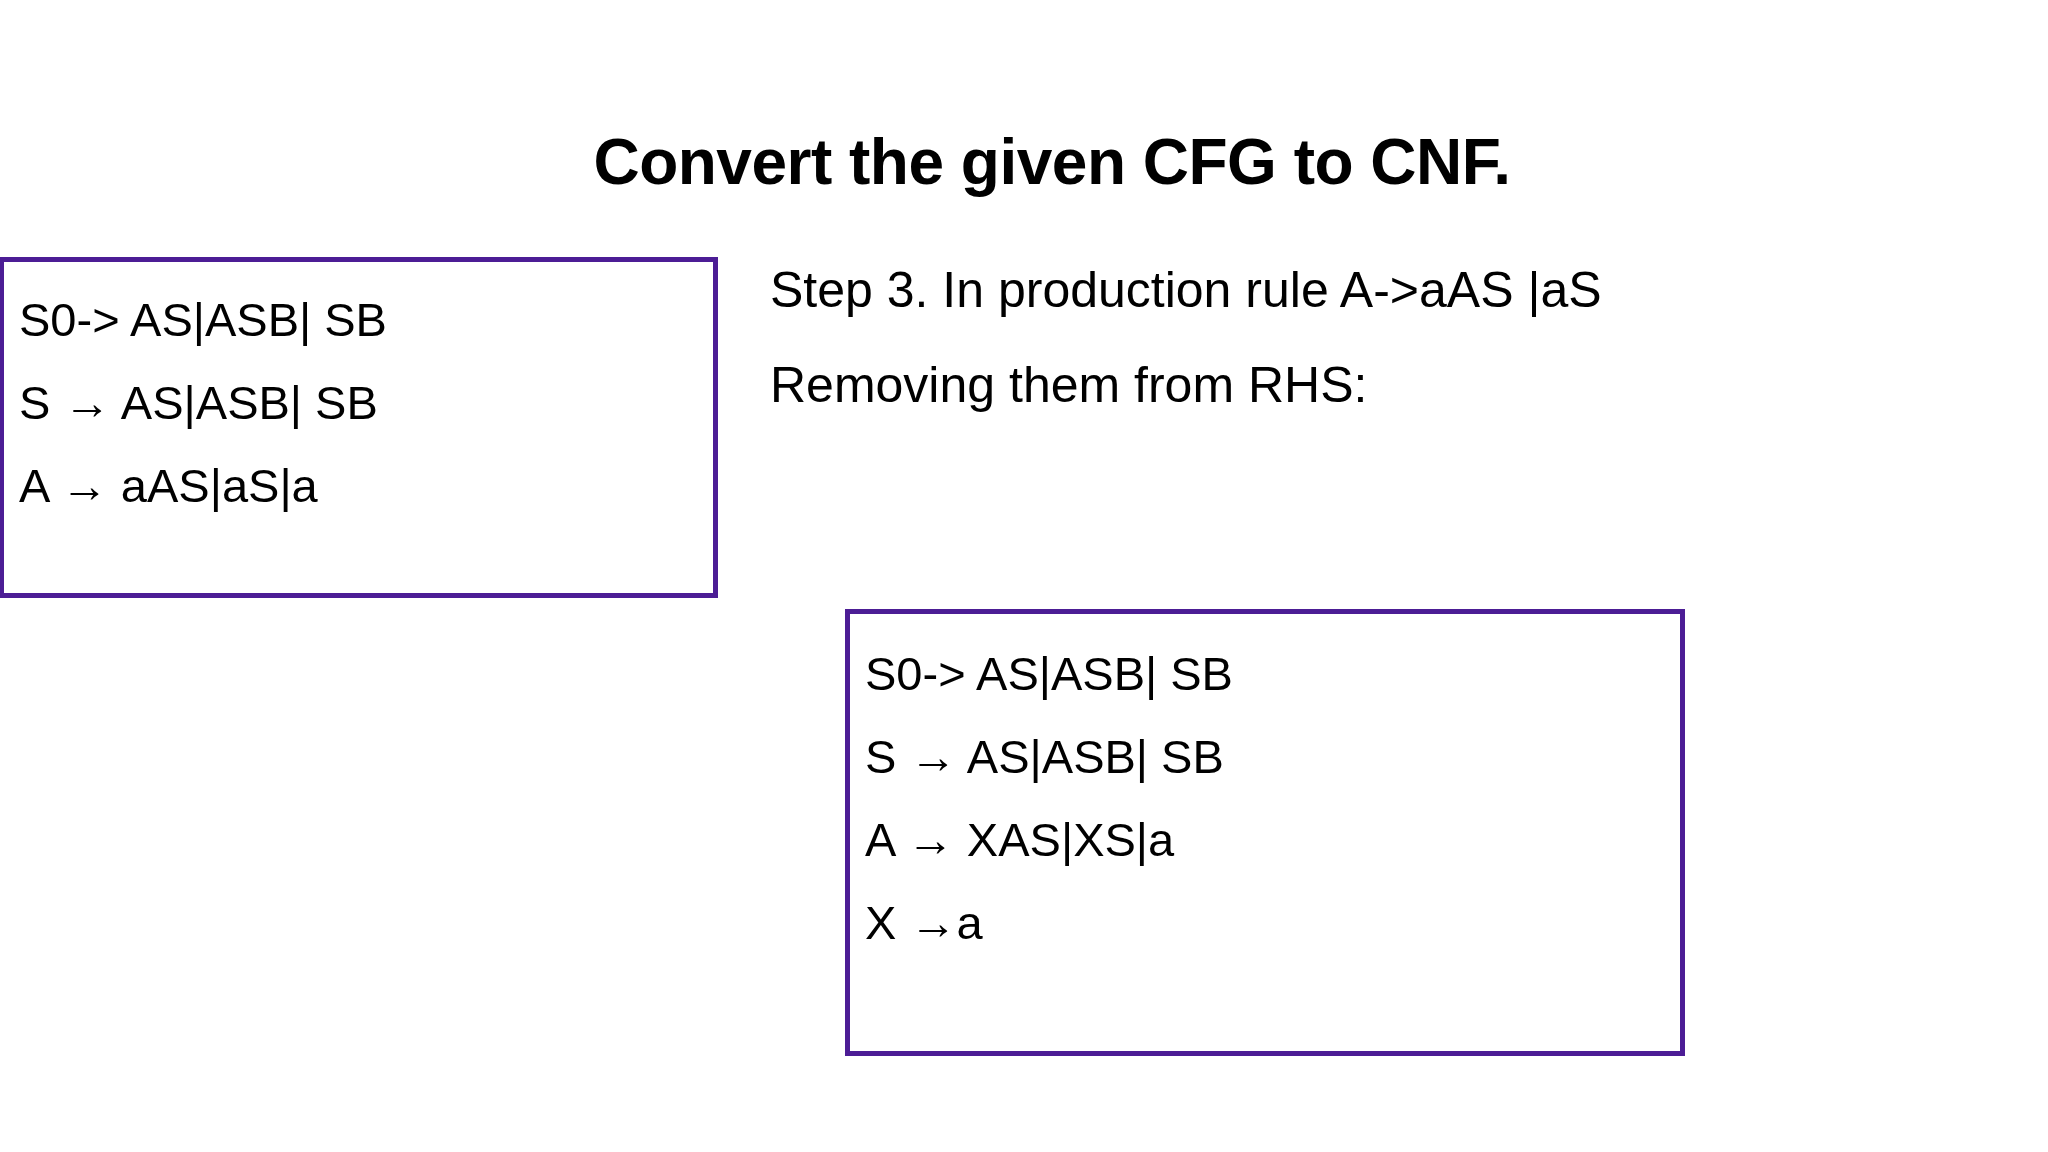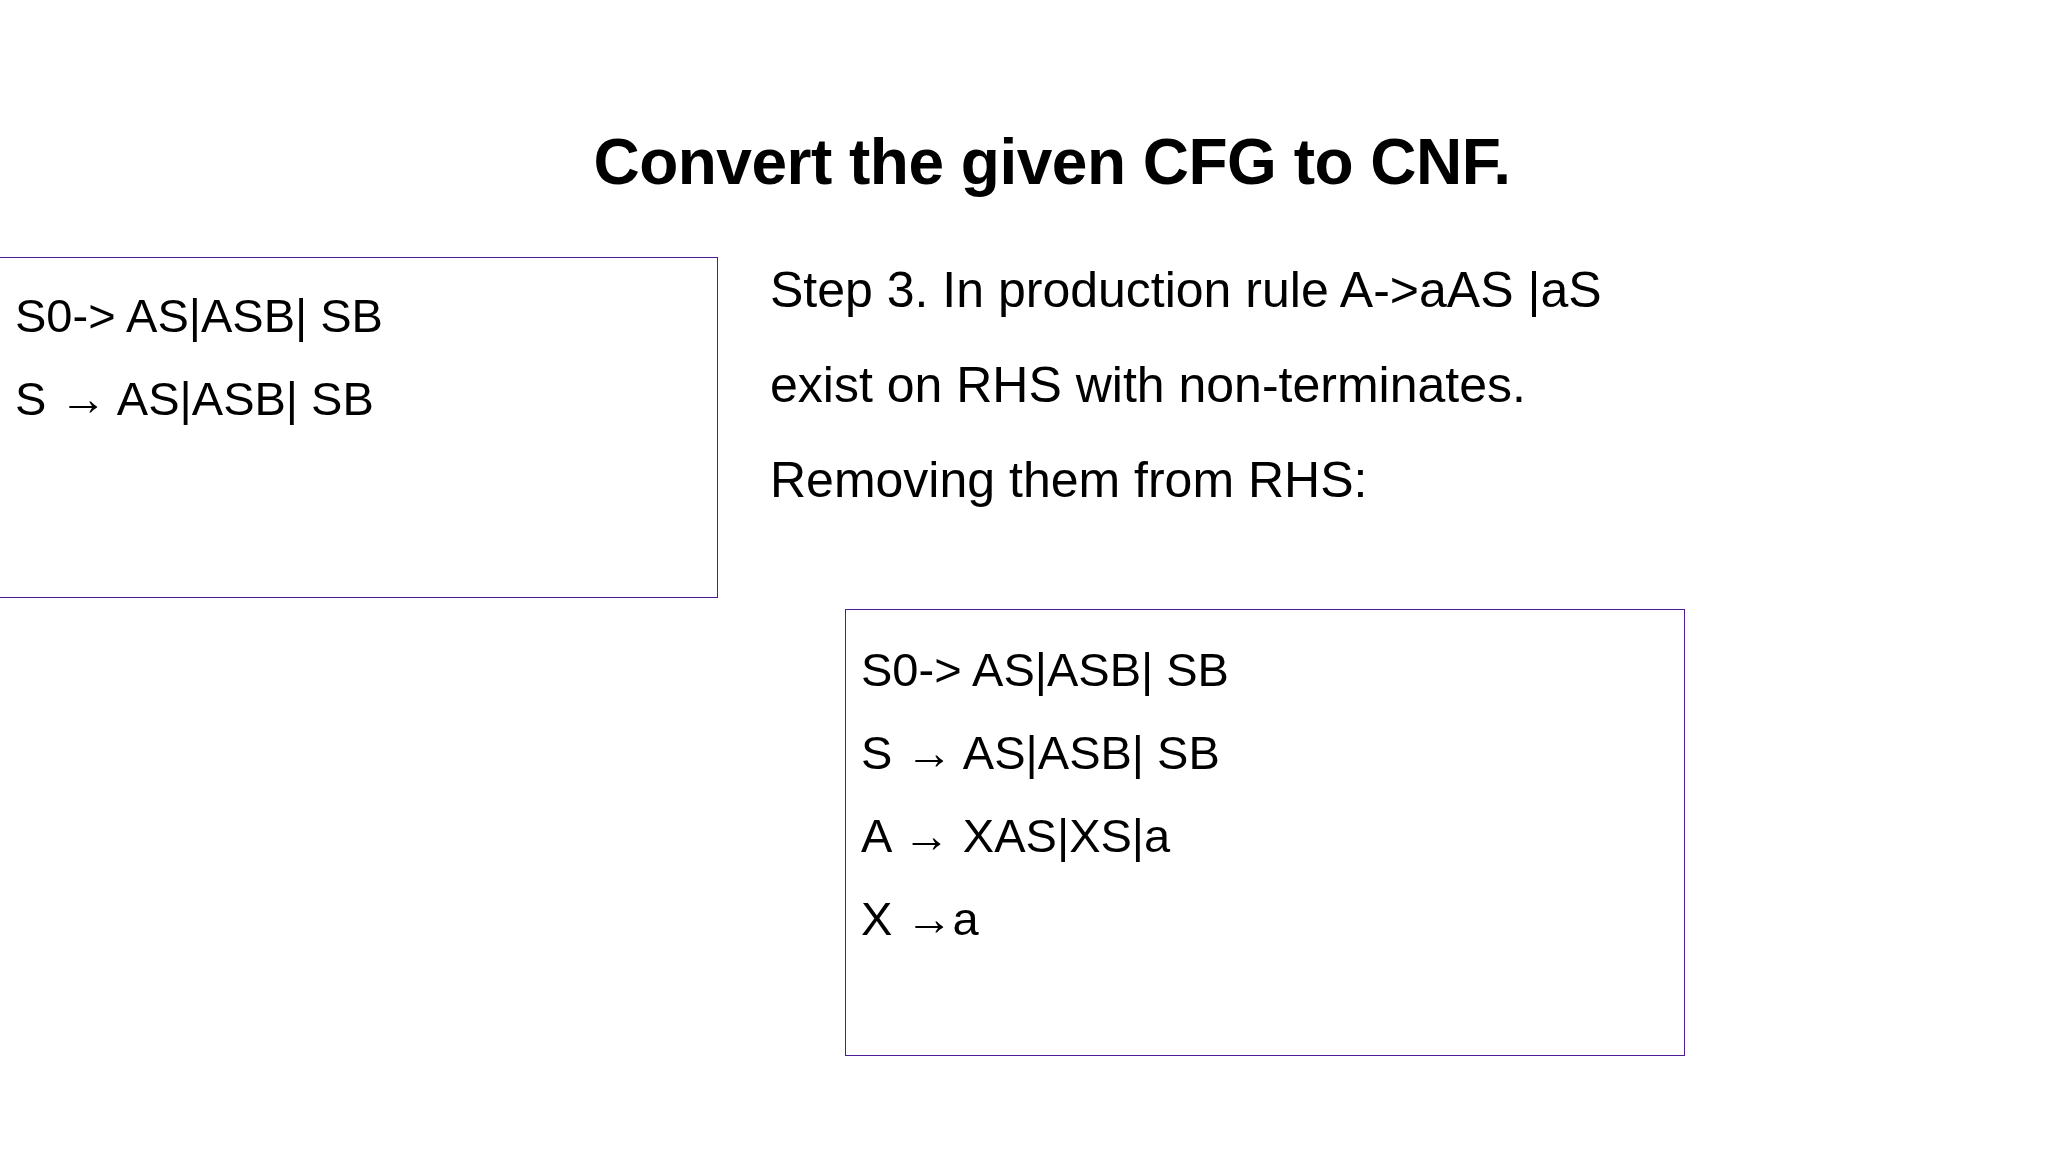--- a/index.html
+++ b/index.html
@@ -29,21 +29,21 @@
     line-height: 1.15;
     letter-spacing: -0.5px;
     white-space: pre;
     padding-left: 28px;
   }
 
   
   .grammar-box {
     position: absolute;
     box-sizing: border-box;
-    border: 1px solid #4c1d95;
+    border: 5px solid #4c1d95;
     background: #ffffff;
   }
   .grammar-line {
     font-size: 47px;
     line-height: 83px;
     white-space: pre;
     font-weight: normal;
   }
 
   
@@ -81,25 +81,25 @@
   }
 </style>
 </head>
 <body>
 
 <div id="slide-title">Convert the given CFG to CNF.</div>
 
 <div id="left-grammar-box" class="grammar-box">
   <div class="grammar-line">S0-&gt; AS|ASB| SB</div>
   <div class="grammar-line">S → AS|ASB| SB</div>
+  <div class="grammar-line">A → aAS|aS|a</div>
 </div>
 
 <div id="step-paragraph">
   <div class="prose-line"><span class="prose-strong">Step 3.</span><span> In production rule A-&gt;aAS |aS</span></div>
-  <div class="prose-line">exist on RHS with non-terminates.</div>
   <div class="prose-line">Removing them from RHS:</div>
 </div>
 
 <div id="right-grammar-box" class="grammar-box">
   <div class="grammar-line">S0-&gt; AS|ASB| SB</div>
   <div class="grammar-line">S → AS|ASB| SB</div>
   <div class="grammar-line">A → XAS|XS|a</div>
   <div class="grammar-line">X →a</div>
 </div>
 

